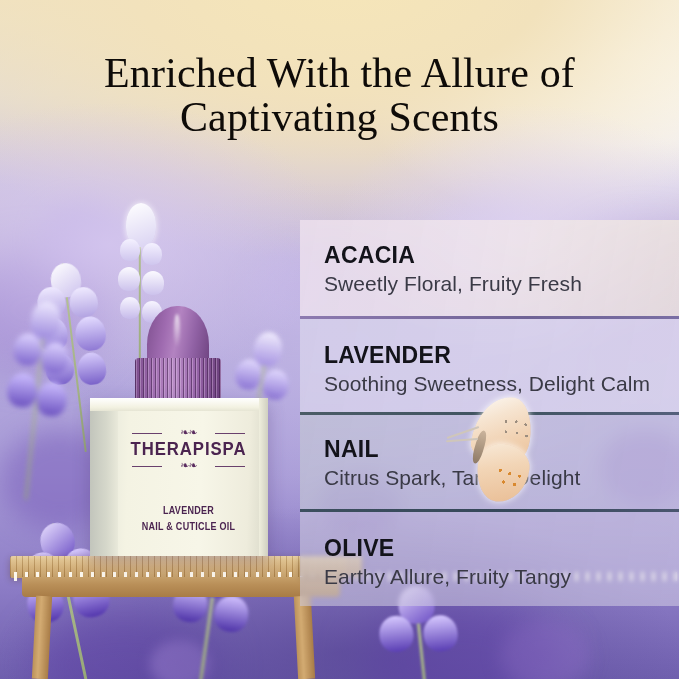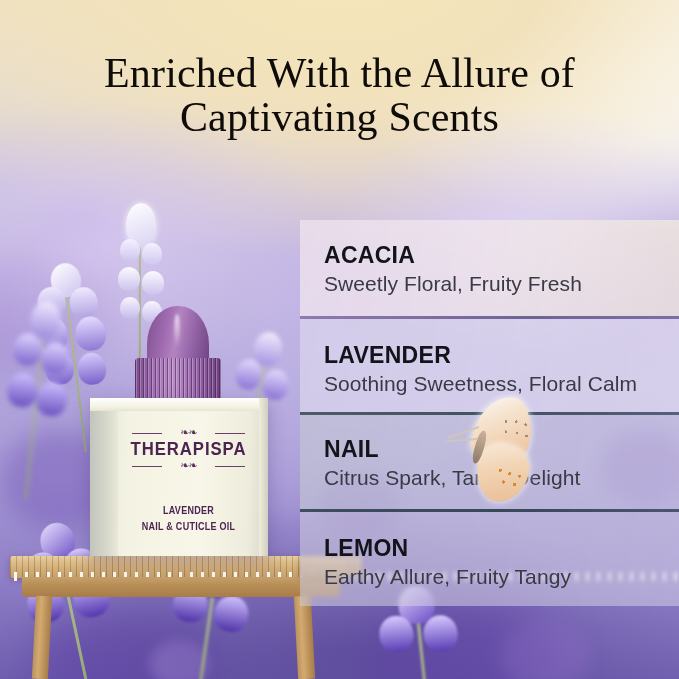--- a/index.html
+++ b/index.html
@@ -315,32 +315,32 @@
   <div id="panel" style="left:300px;top:220px;width:379px;height:386px;">
 
     <div class="row" style="height:96px;background:linear-gradient(100deg,rgba(238,226,238,.80) 0%, rgba(241,231,236,.78) 45%, rgba(243,235,222,.74) 100%);">
       <div style="position:absolute;left:24px;top:22px;font-size:23px;font-weight:bold;" class="row-name">ACACIA</div>
       <div style="position:absolute;left:24px;top:52px;font-size:21px;" class="row-desc">Sweetly Floral, Fruity Fresh</div>
     </div>
 
     <div class="row" style="height:96px;background:linear-gradient(100deg,rgba(215,210,235,.78) 0%, rgba(221,216,238,.76) 50%, rgba(226,222,240,.74) 100%);">
       <div class="row-sep" style="background:linear-gradient(90deg,#8d7ab0,#6f6396 60%,#7a6ea4);"></div>
       <div style="position:absolute;left:24px;top:26px;font-size:23px;font-weight:bold;" class="row-name">LAVENDER</div>
-      <div style="position:absolute;left:24px;top:56px;font-size:21px;" class="row-desc">Soothing Sweetness, Floral Calm</div>
+      <div style="position:absolute;left:24px;top:56px;font-size:21px;" class="row-desc">Soothing Sweetness, Delight Calm</div>
     </div>
 
     <div class="row" style="height:97px;background:linear-gradient(100deg,rgba(196,200,212,.62) 0%, rgba(203,204,222,.60) 45%, rgba(208,206,228,.58) 100%);">
       <div class="row-sep" style="background:linear-gradient(90deg,#4b5c66,#3f5360 55%,#55607c);"></div>
       <div style="position:absolute;left:24px;top:24px;font-size:23px;font-weight:bold;" class="row-name">NAIL</div>
       <div style="position:absolute;left:24px;top:54px;font-size:21px;" class="row-desc">Citrus Spark, Tangy Delight</div>
     </div>
 
     <div class="row" style="height:97px;background:linear-gradient(100deg,rgba(205,202,222,.58) 0%, rgba(209,205,226,.56) 50%, rgba(213,209,230,.54) 100%);">
       <div class="row-sep" style="background:linear-gradient(90deg,#3c4f5e,#36485a 55%,#4a566f);"></div>
-      <div style="position:absolute;left:24px;top:26px;font-size:23px;font-weight:bold;" class="row-name">LEMON</div>
+      <div style="position:absolute;left:24px;top:26px;font-size:23px;font-weight:bold;" class="row-name">OLIVE</div>
       <div style="position:absolute;left:24px;top:56px;font-size:21px;" class="row-desc">Earthy Allure, Fruity Tangy</div>
     </div>
   </div>
 
   <div id="butterfly" style="left:447px;top:396px;width:96px;height:112px;">
 
     <div class="wing" style="left:26px;top:0;width:58px;height:70px;
          background:linear-gradient(150deg,#fdfcfa 0%,#f6e4d0 32%,#f0cfae 66%,#e8bd93 100%);
          border-radius:62% 38% 40% 60% / 72% 58% 42% 28%;
          transform:rotate(9deg);

